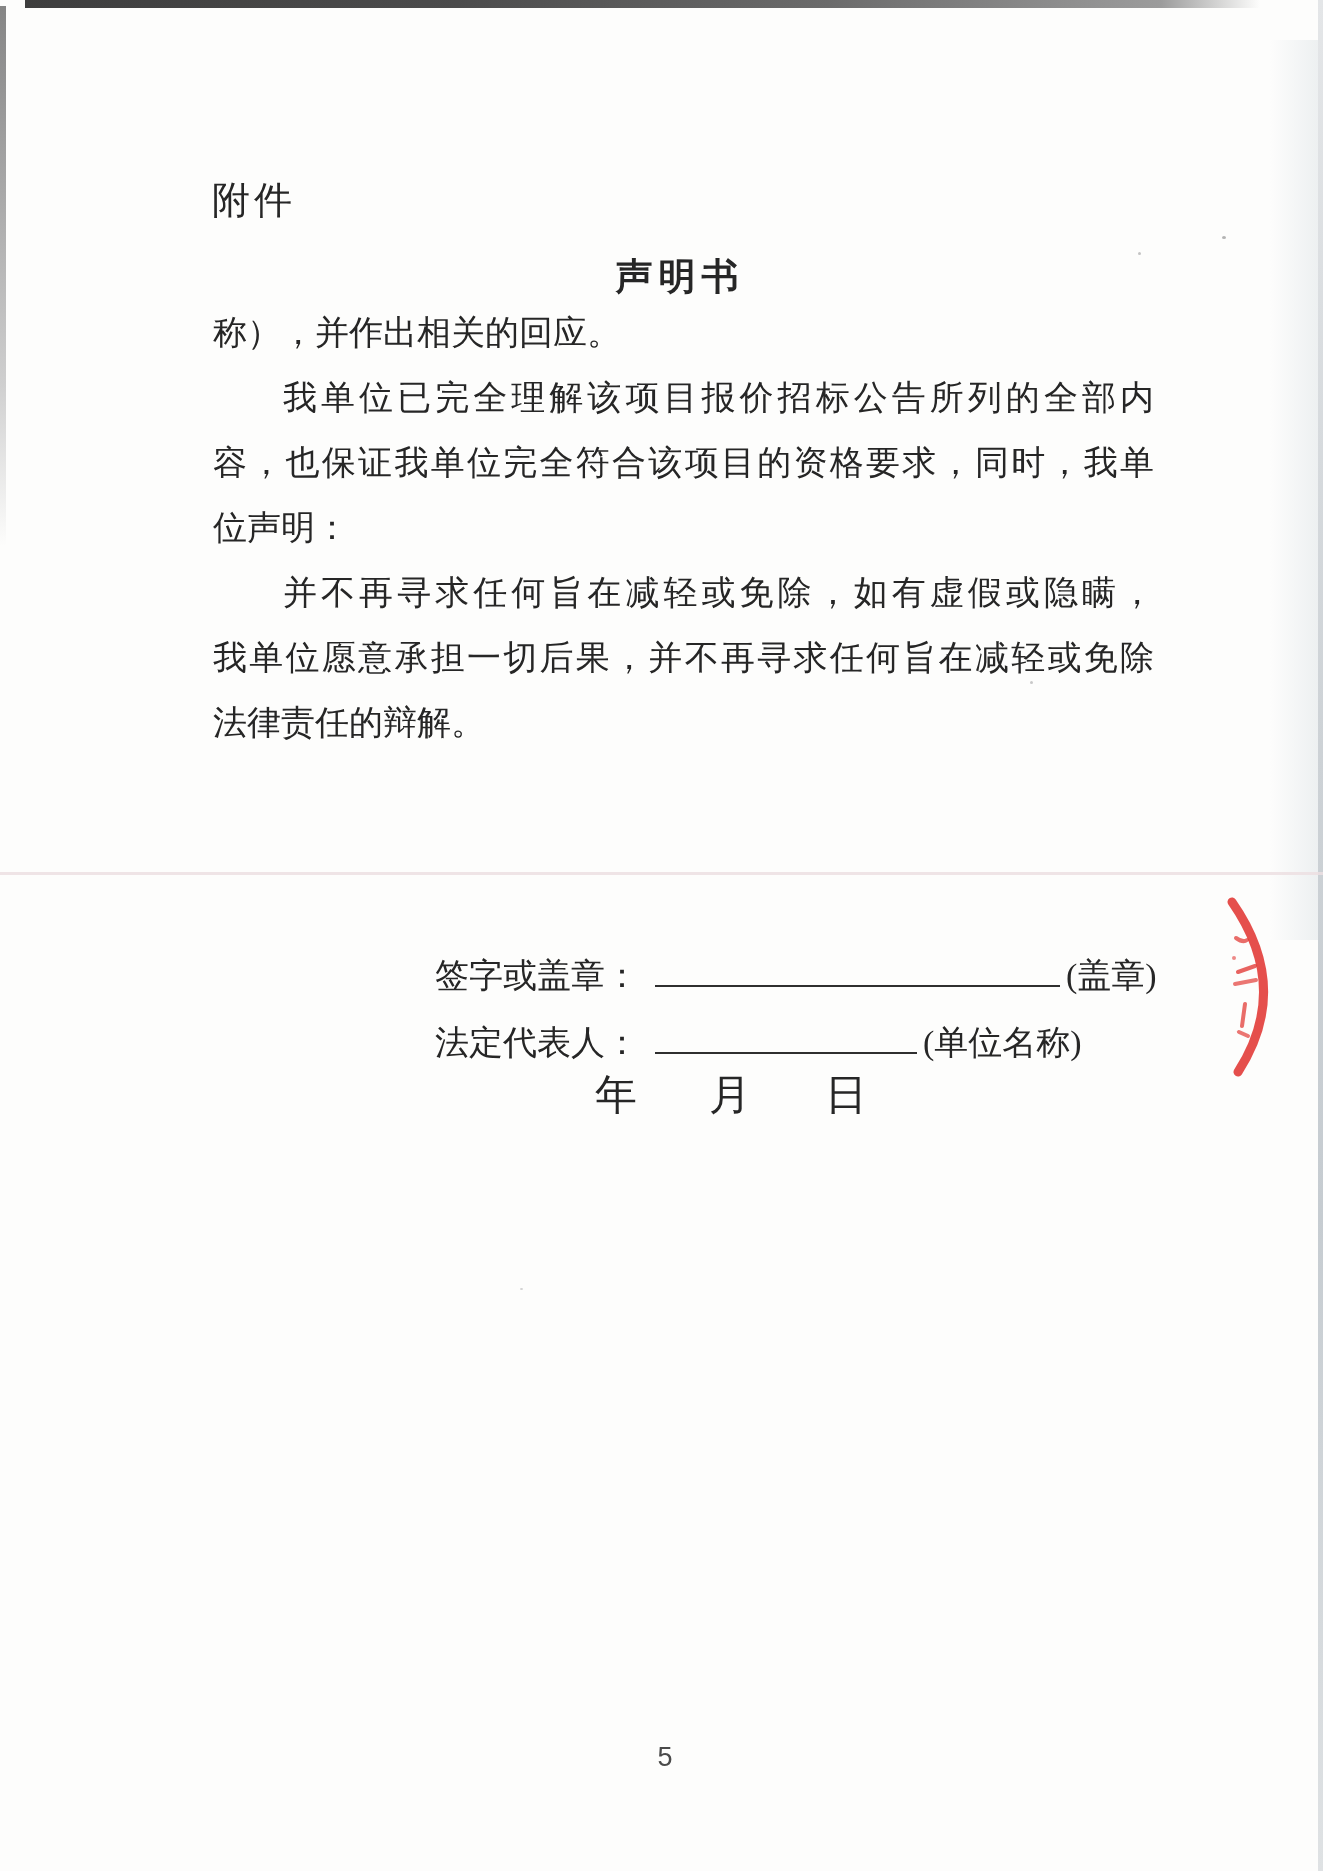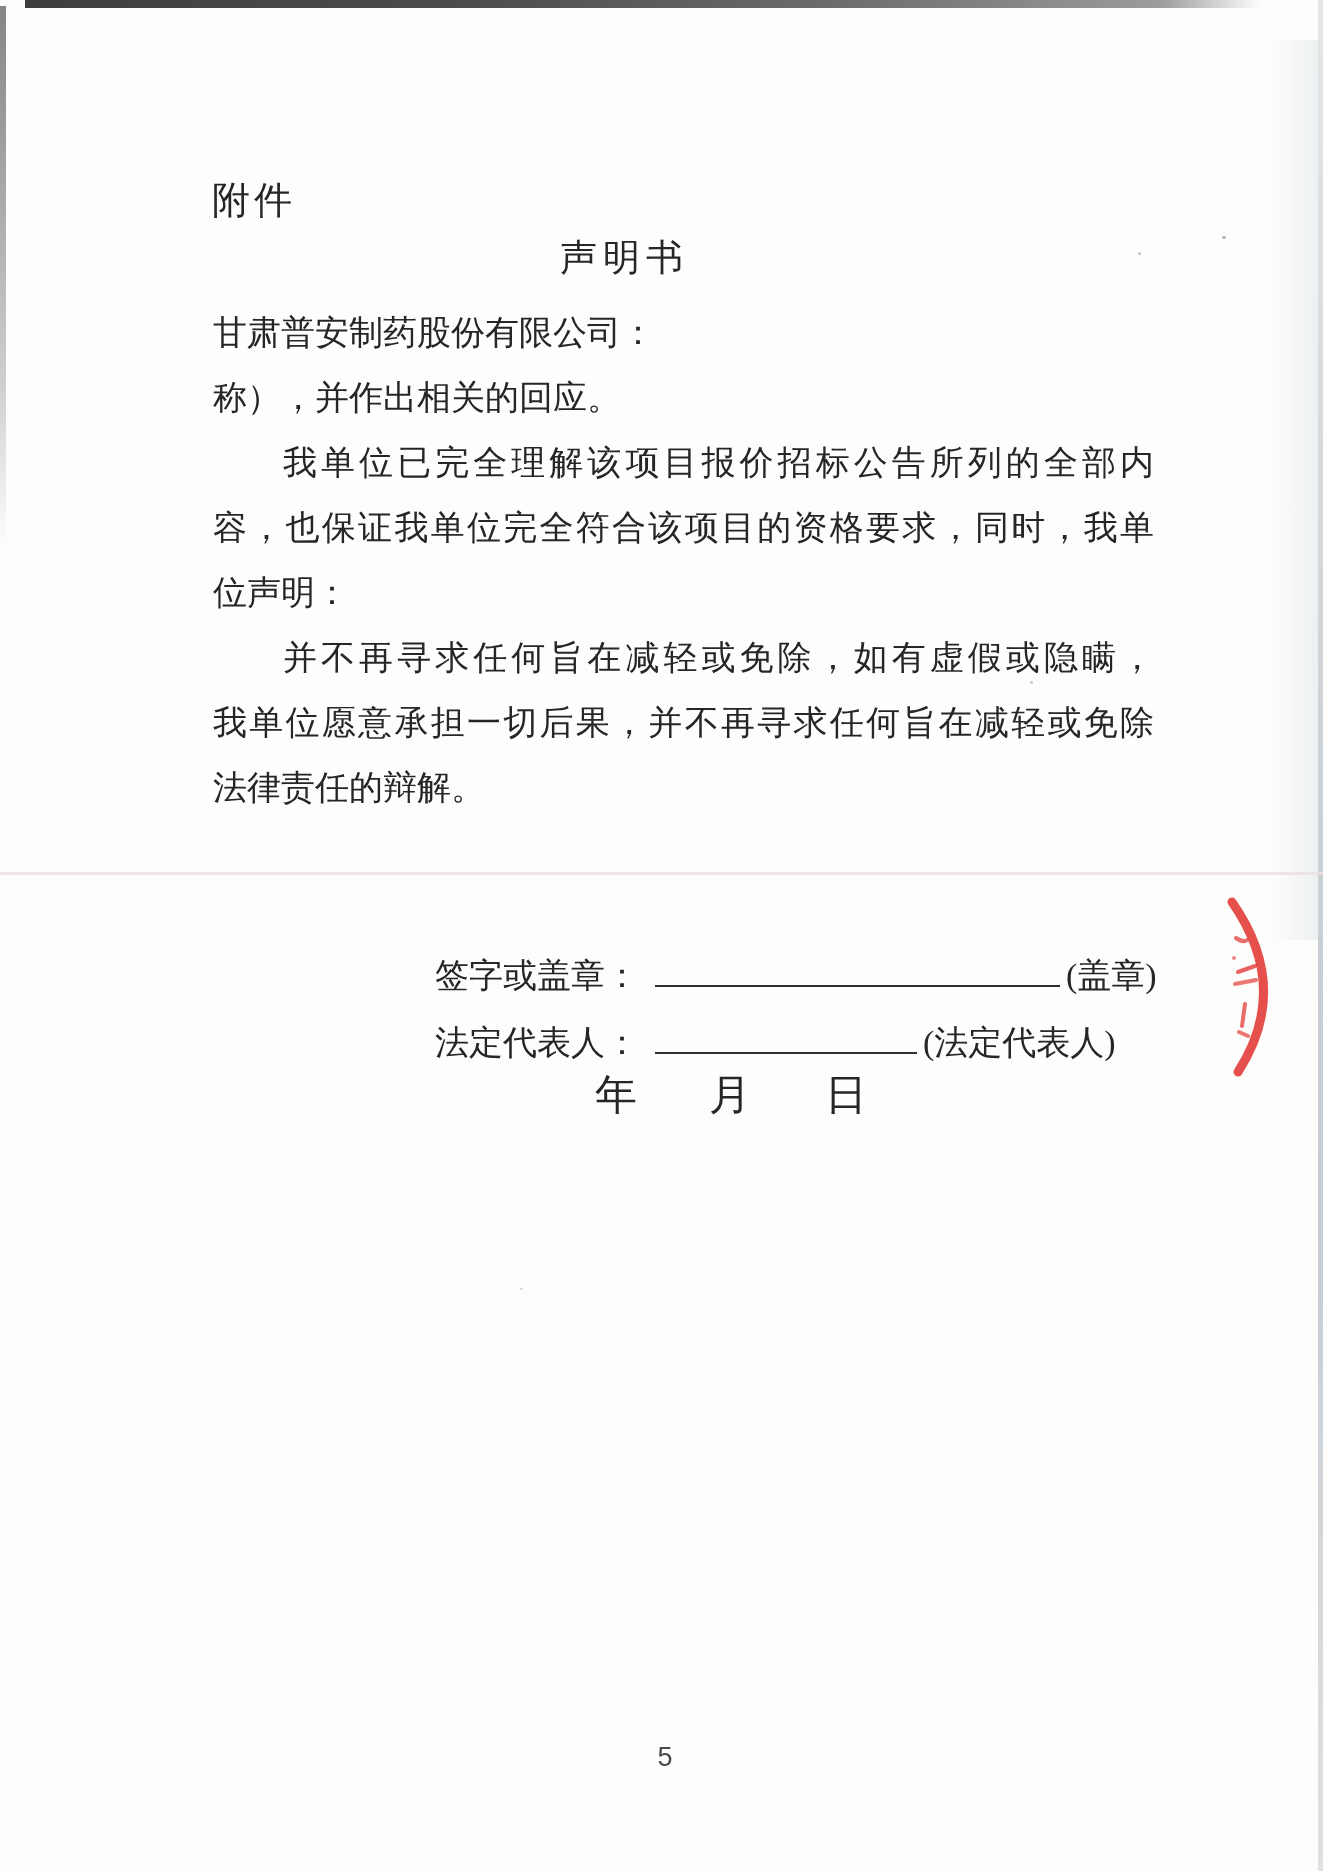--- a/index.html
+++ b/index.html
@@ -20,22 +20,22 @@
   .scan-right-shade{position:absolute;left:1270px;top:40px;width:48px;height:900px;
     background:linear-gradient(to right,rgba(238,241,242,0),#edf0f1);}
   .scan-seam{position:absolute;left:0;top:872px;width:1323px;height:3px;background:#ecdfe2;opacity:.85;}
   .speck{position:absolute;border-radius:50%;background:#b3b3b3;}
   .speck.s1{left:1222px;top:236px;width:4px;height:3px;}
   .speck.s2{left:1138px;top:252px;width:3px;height:3px;background:#c4c4c4;}
   .speck.s3{left:1030px;top:681px;width:3px;height:3px;background:#c9c9c9;}
   .speck.s4{left:520px;top:1288px;width:3px;height:2px;background:#d2d2d2;}
   
   .attachment{position:absolute;left:212px;top:170px;font-size:38px;line-height:60px;letter-spacing:4px;}
-  .doc-title{position:absolute;left:560px;top:228px;width:240px;text-align:left;
-    font-size:37px;line-height:60px;letter-spacing:6px;font-weight:400;}
+  .doc-title{position:absolute;left:560px;top:247px;width:240px;text-align:center;
+    font-size:37px;line-height:60px;letter-spacing:6px;font-weight:700;}
   .content{position:absolute;left:213px;top:300px;width:941px;font-size:34px;}
   .line{height:65px;line-height:65px;white-space:nowrap;}
   .line.jst{white-space:normal;text-align:justify;text-align-last:justify;text-justify:inter-character;}
   .line.ind{padding-left:70px;}
   .line.jst.ind{padding-left:0;text-indent:70px;}
   .blank{display:inline-block;border-bottom:2px solid #2f2f2f;height:40px;vertical-align:baseline;}
   .blank.b-project{width:178px;margin:0 12px 0 8px;}
   
   .sig{position:absolute;font-size:34px;line-height:52px;white-space:nowrap;}
   .sig-unit{left:435px;top:945px;}
@@ -63,35 +63,34 @@
   <div class="scan-seam"></div>
   <div class="speck s1"></div>
   <div class="speck s2"></div>
   <div class="speck s3"></div>
   <div class="speck s4"></div>
 
   <div class="attachment">附件</div>
   <div class="doc-title">声明书</div>
 
   <div class="content">
-    <div class="line">甘肃普安制药股份有限公司：</div>
     <div class="line">称），并作出相关的回应。</div>
     <div class="line jst ind">我单位已完全理解该项目报价招标公告所列的全部内</div>
     <div class="line jst">容，也保证我单位完全符合该项目的资格要求，同时，我单</div>
     <div class="line">位声明：</div>
     <div class="line jst ind">并不再寻求任何旨在减轻或免除，如有虚假或隐瞒，</div>
     <div class="line jst">我单位愿意承担一切后果，并不再寻求任何旨在减轻或免除</div>
     <div class="line">法律责任的辩解。</div>
   </div>
 
   <div class="sig sig-unit">
     <span>签字或盖章：</span><span class="blank b-unit"></span><span>(盖章)</span>
   </div>
   <div class="sig sig-rep">
-    <span>法定代表人：</span><span class="blank b-rep"></span><span>(法定代表人)</span>
+    <span>法定代表人：</span><span class="blank b-rep"></span><span>(单位名称)</span>
   </div>
   <div class="sig-date">
     <span class="y">年</span><span class="m">月</span><span class="d">日</span>
   </div>
 
   <svg class="stamp" viewBox="0 0 140 230" xmlns="http://www.w3.org/2000/svg">
     <path d="M 52 22 Q 112 108 58 192" fill="none" stroke="#e23c38" stroke-width="9" stroke-linecap="round" opacity="0.9"></path>
     <path d="M 56 58 q 7 5 11 2" fill="none" stroke="#e23c38" stroke-width="4" stroke-linecap="round" opacity="0.75"></path>
     <path d="M 58 92 l 17 -6" fill="none" stroke="#e23c38" stroke-width="4" stroke-linecap="round" opacity="0.8"></path>
     <path d="M 55 104 l 21 -4" fill="none" stroke="#e23c38" stroke-width="4" stroke-linecap="round" opacity="0.7"></path>

